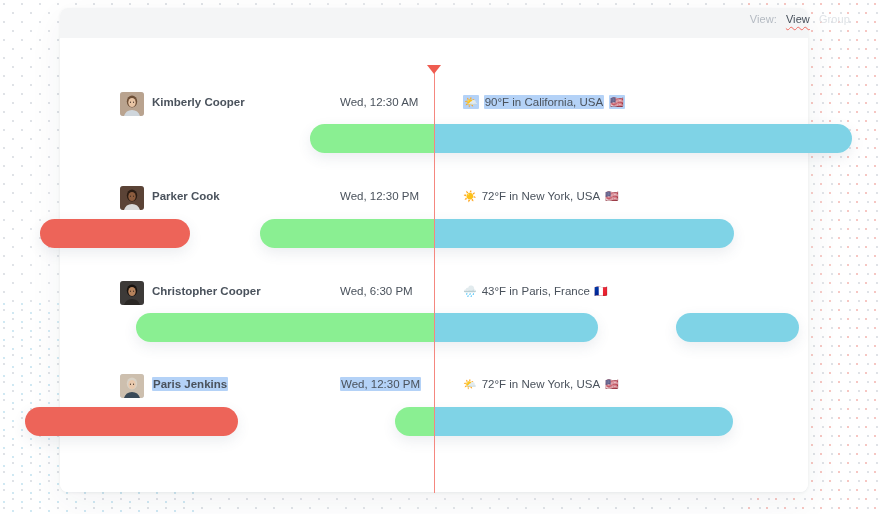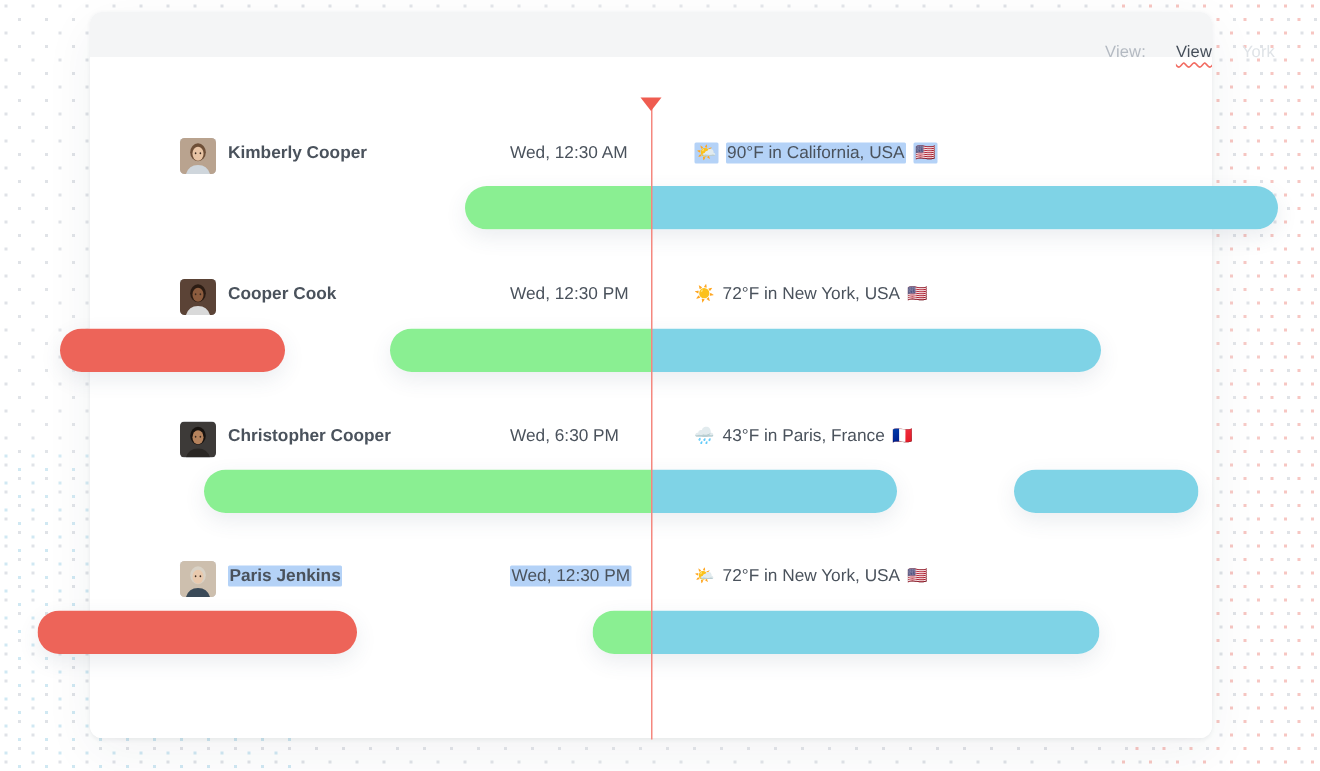--- a/index.html
+++ b/index.html
@@ -80,24 +80,24 @@
     left: 0; top: 30px;
     width: 748px;
     height: 454px;
     background: #ffffff;
   }
 
   
   #view-switch {
     position: absolute;
     right: 30px;
-    top: 29px;
+    top: 13px;
     display: flex;
     align-items: baseline;
-    gap: 20px;
+    gap: 9px;
     font-size: 11px;
     letter-spacing: .1px;
   }
   #view-switch .view-label { color: #b4bac2; }
   #view-switch .view-opt-active {
     color: #454e59;
     text-decoration: underline wavy #f26b61;
     text-decoration-thickness: 1px;
     text-underline-offset: 3px;
     cursor: pointer;
@@ -206,21 +206,21 @@
 <div id="dot-fade"></div>
 
 <div id="app-card">
   <div id="card-titlebar"></div>
   <div id="card-body"></div>
 </div>
 
 <div id="view-switch">
   <span class="view-label">View:</span>
   <span class="view-opt-active">View</span>
-  <span class="view-opt-inactive">York</span>
+  <span class="view-opt-inactive">Group</span>
 </div>
 
 <div id="timeline-rows">
     <div class="tl-row" style="top: 0px;">
       <div class="row-head" style="top: 92px;">
         <div class="avatar">
           <svg width="24" height="24" viewBox="0 0 24 24">
             <rect width="24" height="24" fill="#b9a38f"></rect>
             <ellipse cx="12" cy="9.5" rx="5.2" ry="6" fill="#6e4f37"></ellipse>
             <ellipse cx="12" cy="10.5" rx="3.7" ry="4.6" fill="#e8c4a4"></ellipse>
@@ -247,21 +247,21 @@
         <div class="avatar">
           <svg width="24" height="24" viewBox="0 0 24 24">
             <rect width="24" height="24" fill="#5b4336"></rect>
             <ellipse cx="12" cy="9.5" rx="5.2" ry="6" fill="#2b1c13"></ellipse>
             <ellipse cx="12" cy="10.5" rx="3.7" ry="4.6" fill="#8c5c3e"></ellipse>
             <path d="M4 24 q1.8 -6 8 -6 q6.2 0 8 6 z" fill="#d9d9d9"></path>
             <ellipse cx="10.4" cy="10.2" rx=".55" ry=".7" fill="#3b2a20"></ellipse>
             <ellipse cx="13.6" cy="10.2" rx=".55" ry=".7" fill="#3b2a20"></ellipse>
           </svg>
         </div>
-        <div class="person-name">Cooper Cook</div>
+        <div class="person-name">Parker Cook</div>
         <div class="row-time">Wed, 12:30 PM</div>
         <div class="row-weather">
           <span class="weather-emoji">☀️</span>
           <span>72°F in New York, USA</span>
           <span class="flag-emoji">🇺🇸</span>
         </div>
       </div>
       <div class="bar" style="left: 40px; width: 150px; top: 219px;">
         <div class="seg seg-red" style="width: 150px;"></div>
       </div>

